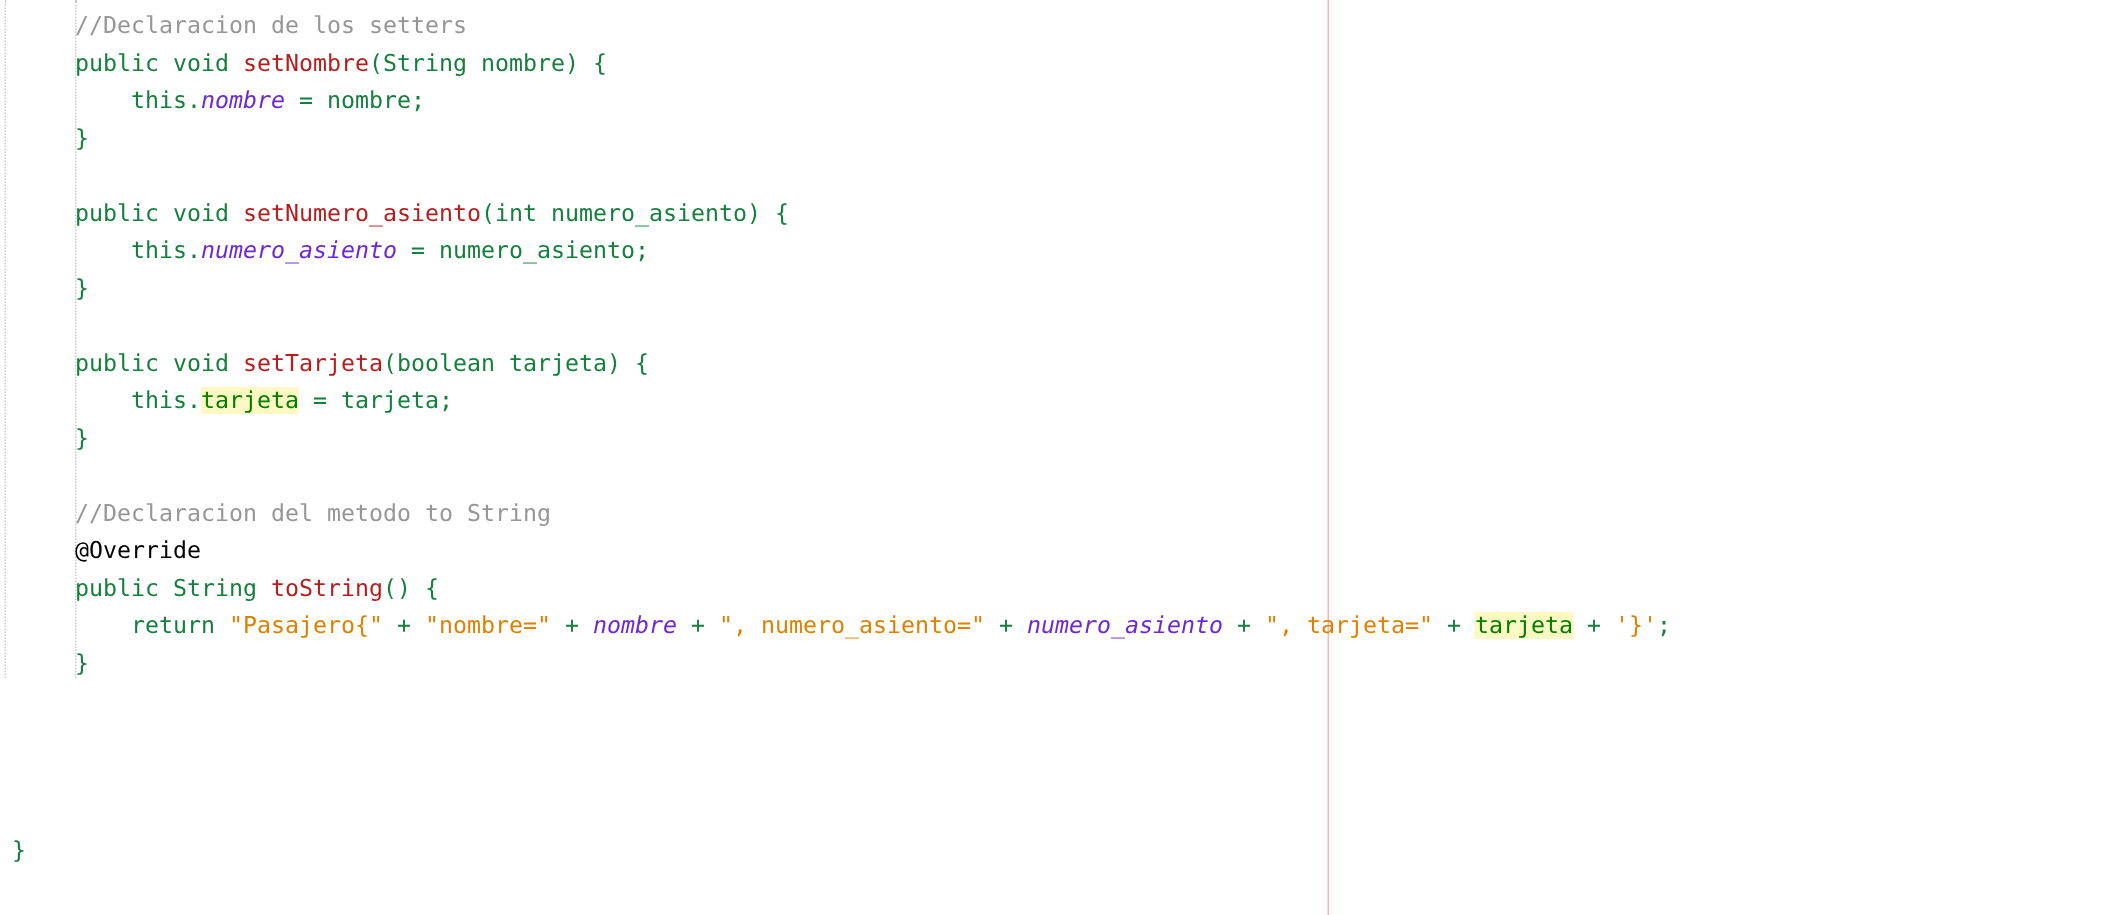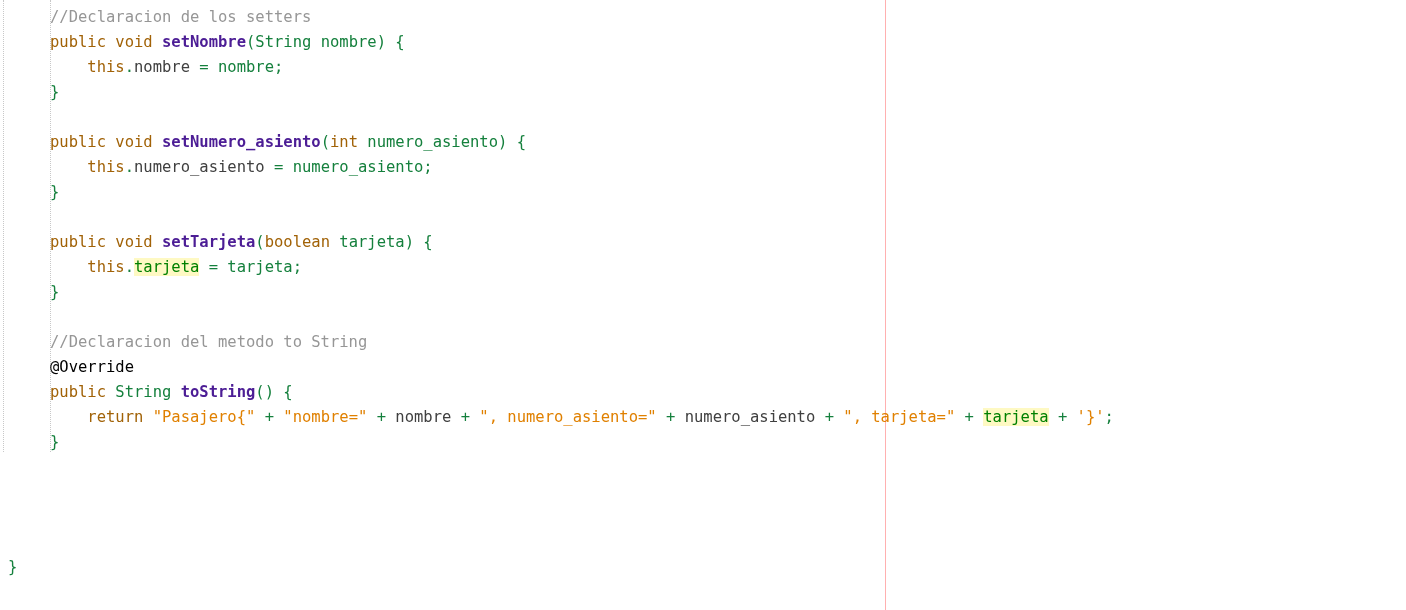--- a/index.html
+++ b/index.html
@@ -55,23 +55,23 @@
   }
   .line {
     position: absolute;
     left: 0;
     height: 25px;
     white-space: pre;
   }
 
   
   .tok-comment  { color: #969696; }
-  .tok-keyword  { color: #a16207; }
-  .tok-method   { color: #4c1d95; font-weight: bold; }
-  .tok-field    { color: #404040; }
+  .tok-keyword  { color: #15803d; }
+  .tok-method   { color: #b91c1c; font-weight: normal; }
+  .tok-field    { color: #6d28d9; font-style: italic; }
   .tok-string   { color: #e08000; }
   .tok-plain    { color: #15803d; }
   .tok-anno     { color: #000000; }
   .tok-hl {
     color: #008000;
     background: #fef9c3;
   }
 </style>
 </head>
 <body>

